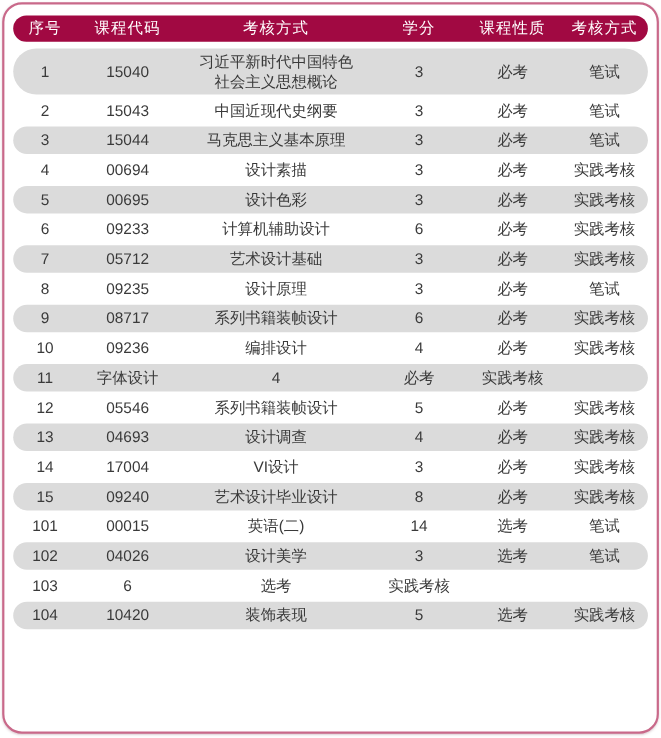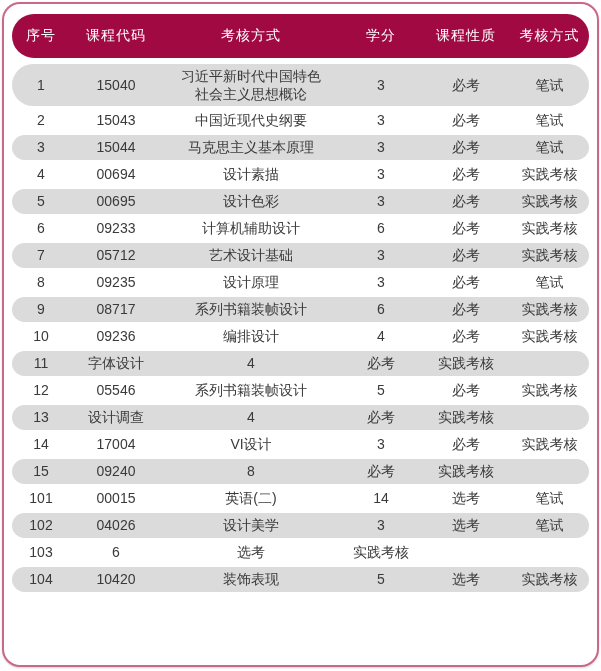--- a/index.html
+++ b/index.html
@@ -19,21 +19,21 @@
     box-sizing:border-box;
     width:597px;height:665px;
     margin:2px;
     border:2px solid var(--border-color);
     border-radius:18px;
     background:#ffffff;
     padding:8px 8px 0 8px;
     box-shadow:0 1px 2px rgba(120,60,80,0.25);
   }
   .thead{
-    height:44px;
+    height:24px;
     margin:2px 0 6px 0;
     background:var(--header-bg);
     border-radius:999px;
     display:grid;
     grid-template-columns:58px 92px 178px 82px 88px 1fr;
     align-items:center;
   }
   .thead .hcell{
     color:var(--header-text);
     font-size:14px;
@@ -163,36 +163,38 @@
       <div class="row">
     <div class="cell">12</div>
     <div class="cell">05546</div>
     <div class="cell">系列书籍装帧设计</div>
     <div class="cell">5</div>
     <div class="cell">必考</div>
     <div class="cell">实践考核</div>
   </div>
       <div class="row">
     <div class="cell">13</div>
+    <div class="cell">04693</div>
     <div class="cell">设计调查</div>
     <div class="cell">4</div>
     <div class="cell">必考</div>
     <div class="cell">实践考核</div>
   </div>
       <div class="row">
     <div class="cell">14</div>
     <div class="cell">17004</div>
     <div class="cell">VI设计</div>
     <div class="cell">3</div>
     <div class="cell">必考</div>
     <div class="cell">实践考核</div>
   </div>
       <div class="row">
     <div class="cell">15</div>
     <div class="cell">09240</div>
+    <div class="cell">艺术设计毕业设计</div>
     <div class="cell">8</div>
     <div class="cell">必考</div>
     <div class="cell">实践考核</div>
   </div>
       <div class="row">
     <div class="cell">101</div>
     <div class="cell">00015</div>
     <div class="cell">英语(二)</div>
     <div class="cell">14</div>
     <div class="cell">选考</div>

